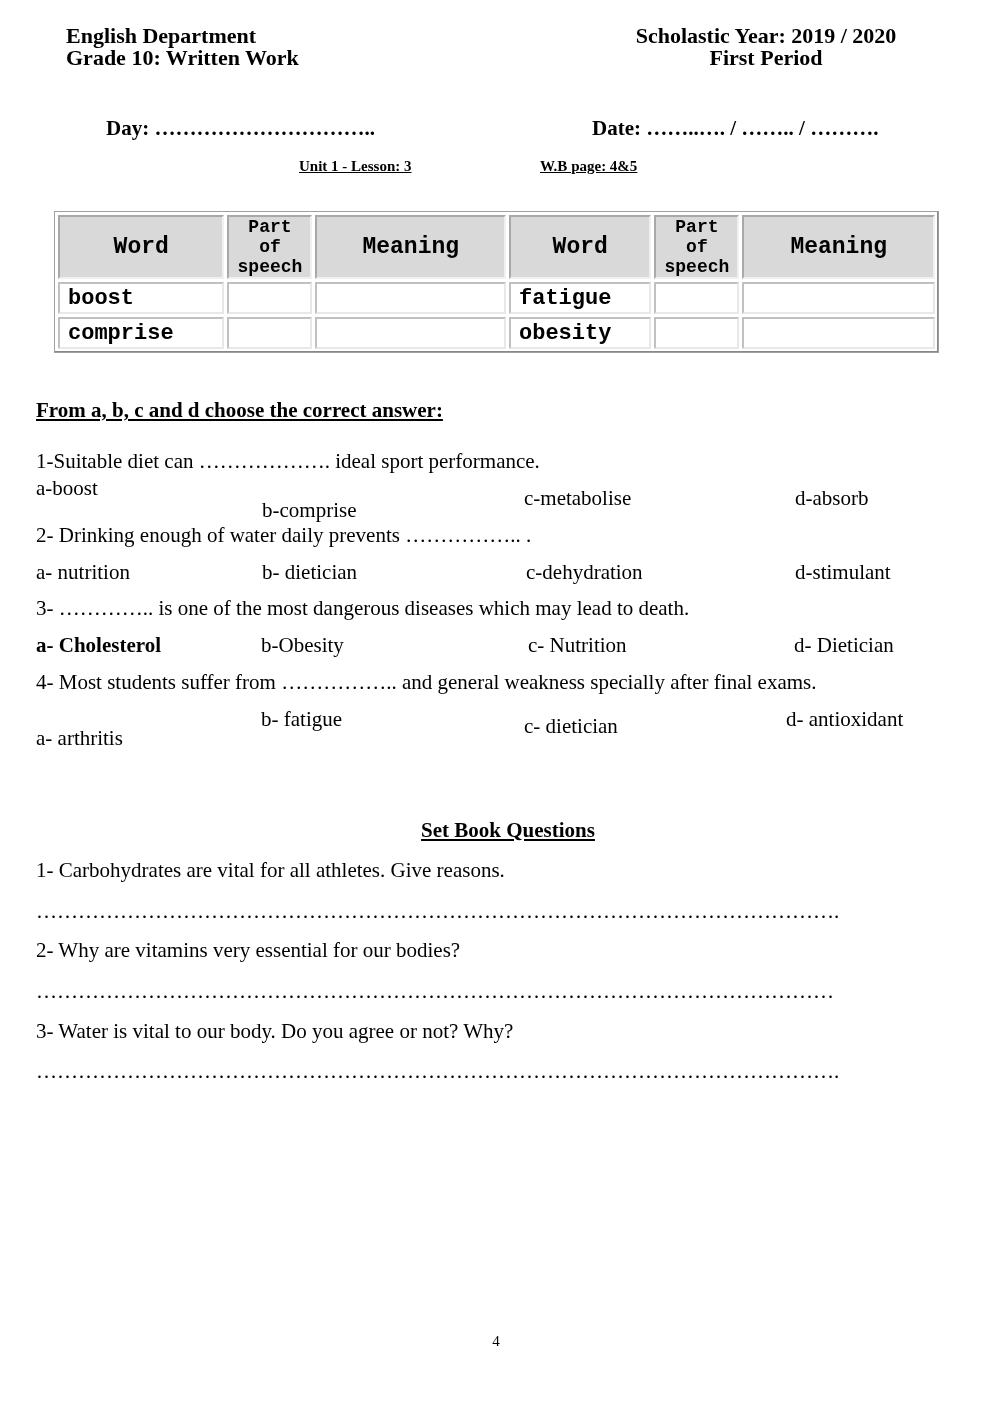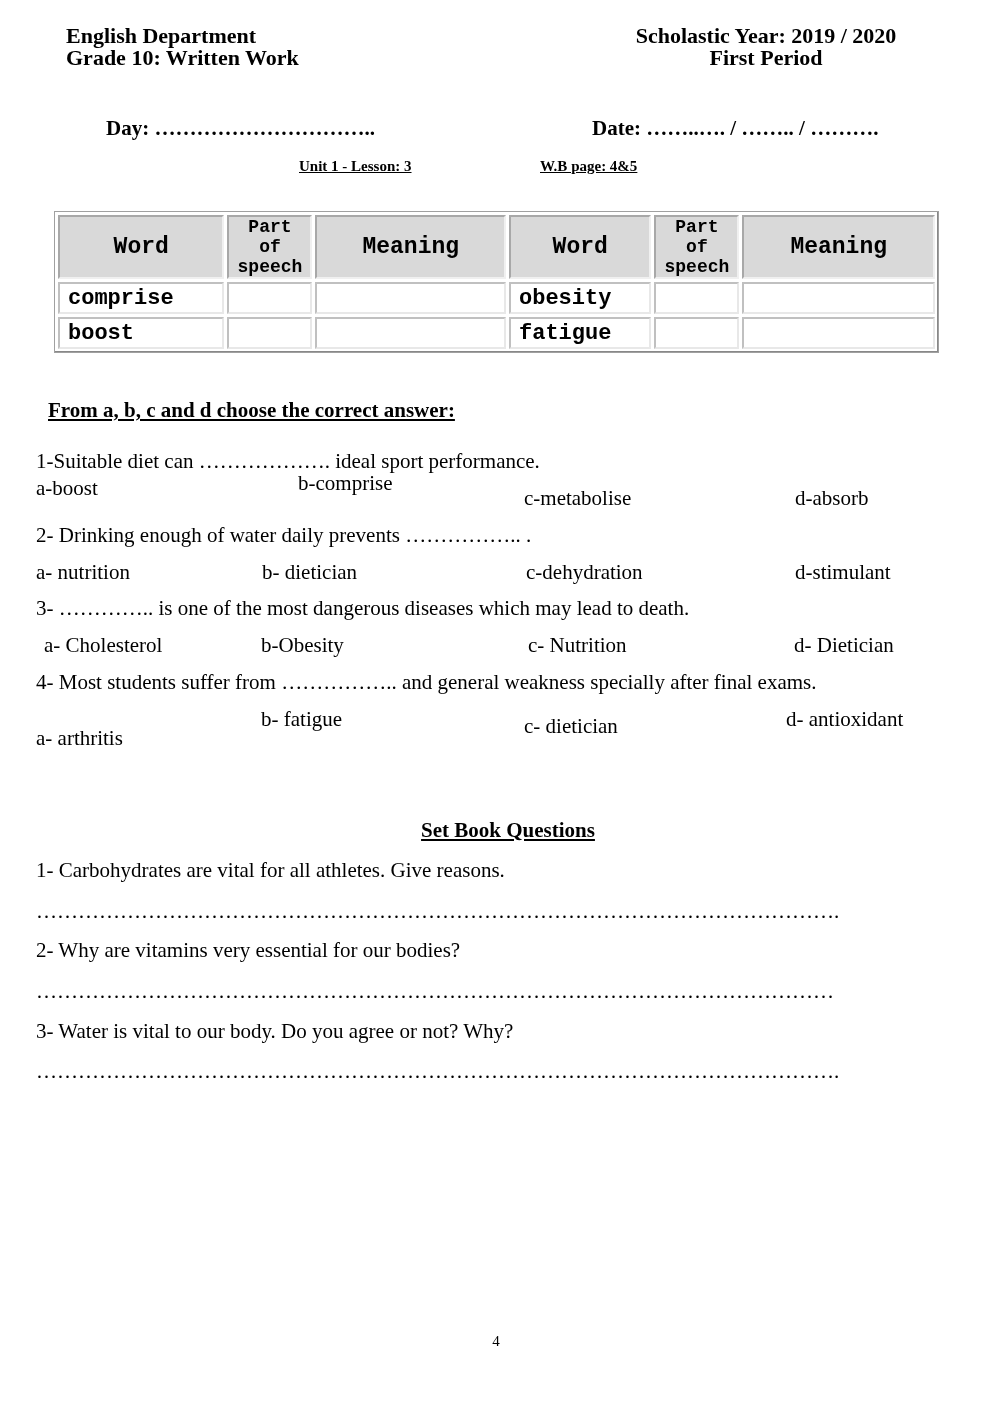--- a/index.html
+++ b/index.html
@@ -48,54 +48,54 @@
       <th class="big">Word</th>
       <th class="small"><span>Part of</span><br><span>speech</span></th>
       <th class="big">Meaning</th>
       <th class="big">Word</th>
       <th class="small"><span>Part of</span><br><span>speech</span></th>
       <th class="big">Meaning</th>
     </tr>
   </thead>
   <tbody>
     <tr>
+      <td>boost</td>
+      <td></td>
+      <td></td>
+      <td>fatigue</td>
+      <td></td>
+      <td></td>
+    </tr>
+    <tr>
       <td>comprise</td>
       <td></td>
       <td></td>
       <td>obesity</td>
       <td></td>
       <td></td>
     </tr>
-    <tr>
-      <td>boost</td>
-      <td></td>
-      <td></td>
-      <td>fatigue</td>
-      <td></td>
-      <td></td>
-    </tr>
   </tbody>
 </table>
 
-<div class="abs section-title" style="left:36px; top:398px;margin-left:12px;">From a, b, c and d choose the correct answer:</div>
+<div class="abs section-title" style="left:36px; top:398px;">From a, b, c and d choose the correct answer:</div>
 
 <div class="abs q" style="left:36px; top:449px;">1-Suitable diet can ………………. ideal sport performance.</div>
 <div class="abs q" style="left:36px; top:476px;">a-boost</div>
-<div class="abs q" style="left:262px; top:471px;margin-left:36px;">b-comprise</div>
+<div class="abs q" style="left:262px; top:498px;">b-comprise</div>
 <div class="abs q" style="left:524px; top:486px;text-align:right;">c-metabolise</div>
 <div class="abs q" style="left:795px; top:486px;">d-absorb</div>
 
 <div class="abs q" style="left:36px; top:523px;">2- Drinking enough of water daily prevents …………….. .</div>
 <div class="abs q" style="left:36px; top:560px;">a- nutrition</div>
 <div class="abs q" style="left:262px; top:560px;">b- dietician</div>
 <div class="abs q" style="left:526px; top:560px;">c-dehydration</div>
 <div class="abs q" style="left:795px; top:560px;">d-stimulant</div>
 
 <div class="abs q" style="left:36px; top:596px;">3- ………….. is one of the most dangerous diseases which may lead to death.</div>
-<div class="abs q" style="left:44px; top:633px;">a- Cholesterol</div>
+<div class="abs q" style="left:36px; top:633px;font-weight:bold;">a- Cholesterol</div>
 <div class="abs q" style="left:261px; top:633px;">b-Obesity</div>
 <div class="abs q" style="left:528px; top:633px;">c- Nutrition</div>
 <div class="abs q" style="left:794px; top:633px;">d- Dietician</div>
 
 <div class="abs q" style="left:36px; top:670px;">4- Most students suffer from …………….. and general weakness specially after final exams.</div>
 <div class="abs q" style="left:36px; top:707px;margin-top:19px;">a- arthritis</div>
 <div class="abs q" style="left:261px; top:707px;">b- fatigue</div>
 <div class="abs q" style="left:524px; top:714px;">c- dietician</div>
 <div class="abs q" style="left:786px; top:707px;">d- antioxidant</div>
 

